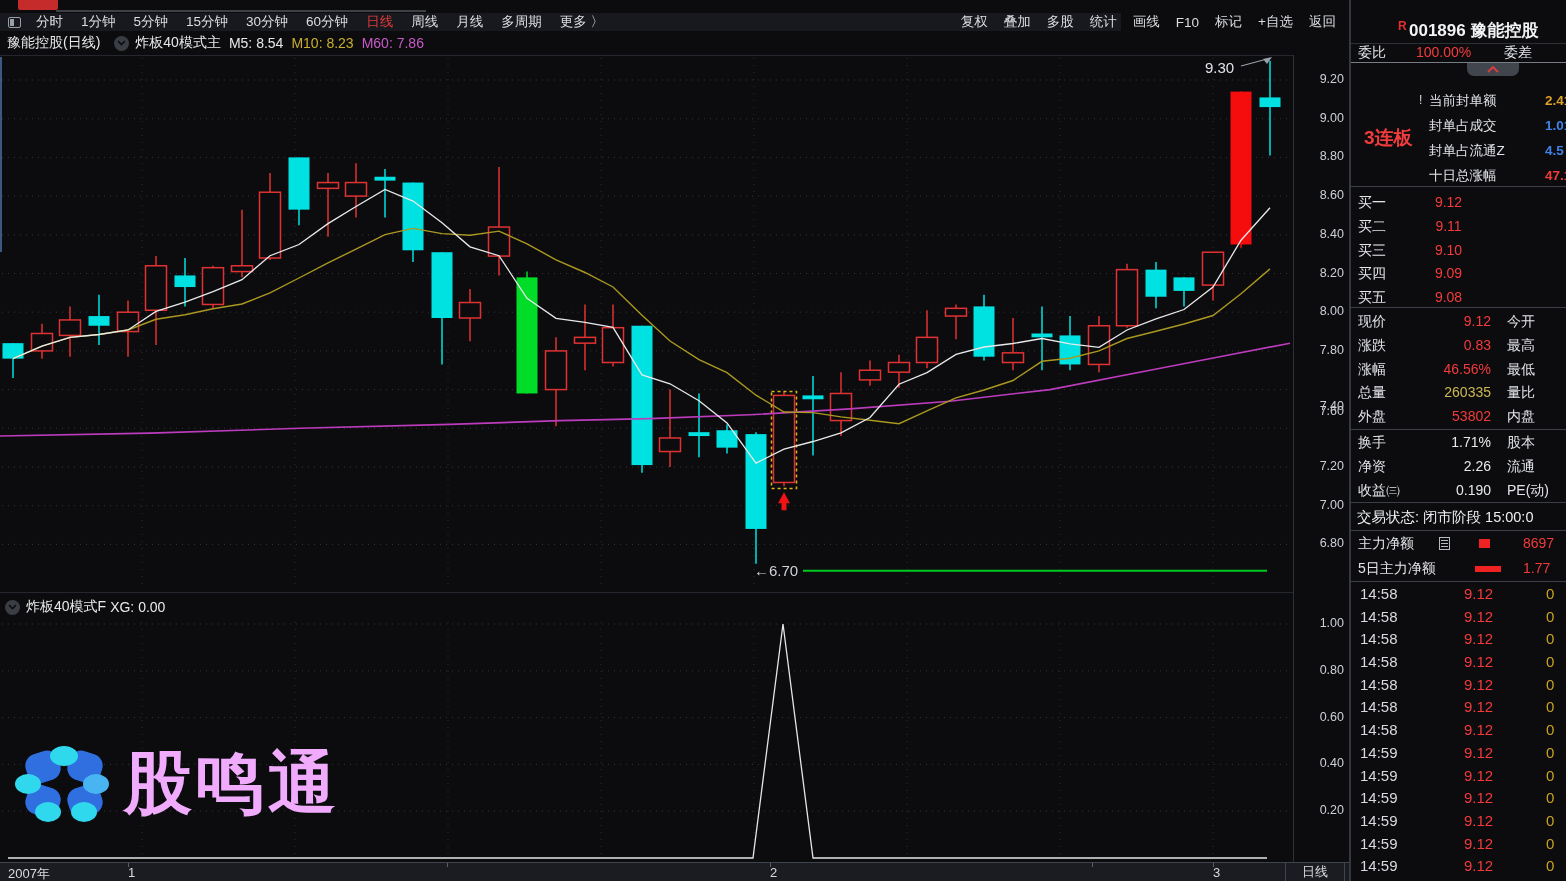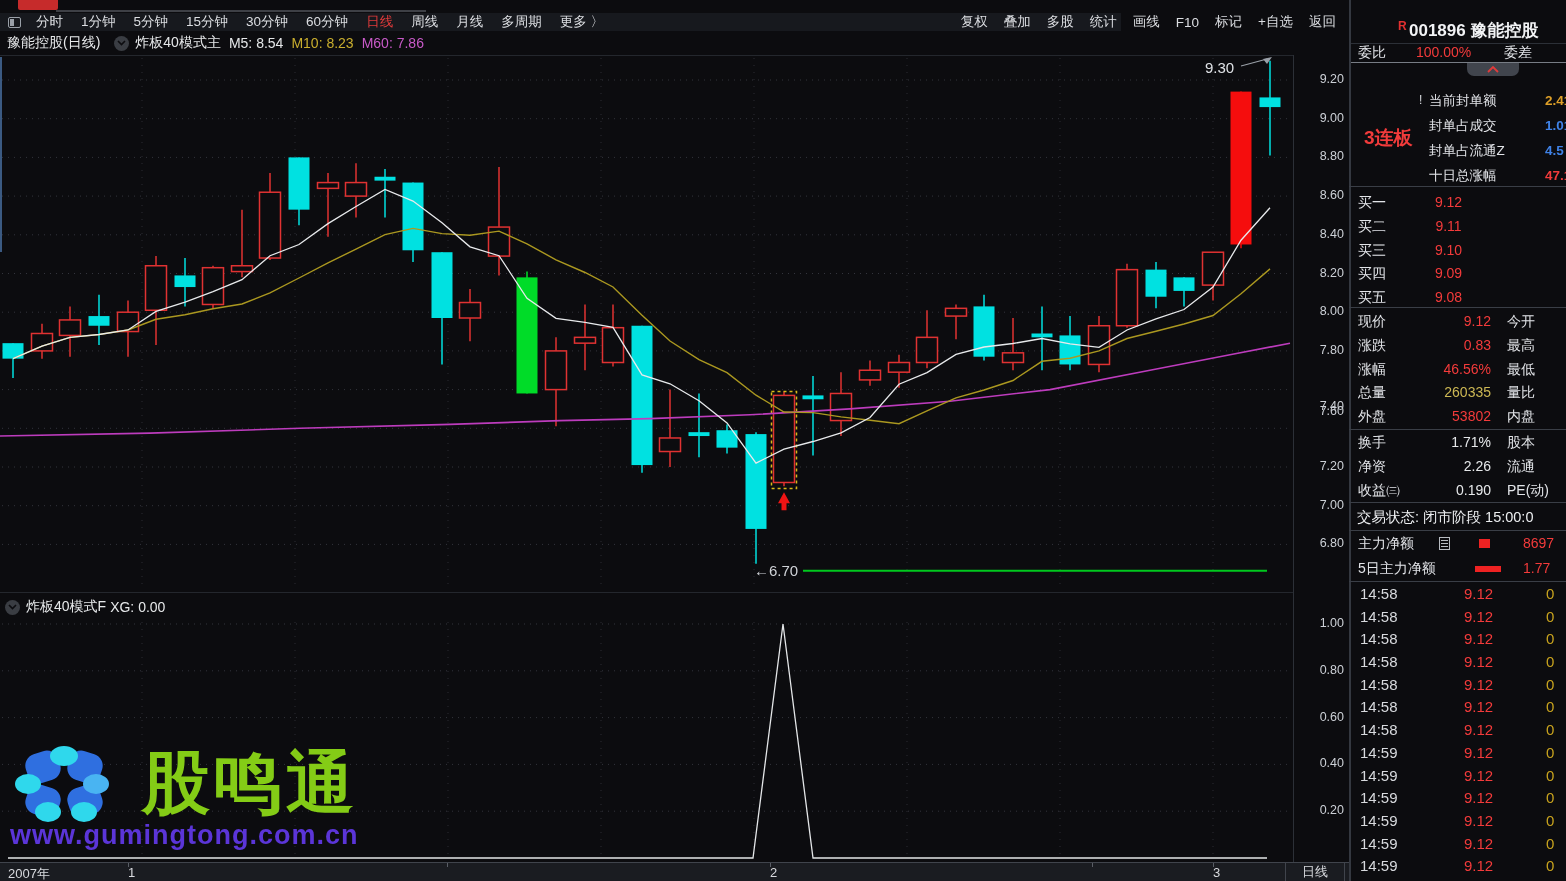--- a/index.html
+++ b/index.html
@@ -83,21 +83,21 @@
   #trades { position:absolute; left:0; top:583px; width:217px; height:298px; overflow:hidden; }
   .trow { position:relative; height:22.7px; line-height:22.7px; font-size:15px; white-space:nowrap; }
   .trow .tt { position:absolute; left:9px; color:#d8dade; }
   .trow .tp { position:absolute; left:100px; width:55px; text-align:center; color:#f43b3b; }
   .trow .tv { position:absolute; left:195px; width:20px; color:#c8a31e; }
 
   .c-red { color:#f43b3b; } .c-yel { color:#cdb854; } .c-wht { color:#e6e8ea; }
 
   
   #watermark { left:8px; top:738px; width:560px; height:120px; pointer-events:none; }
-  #wm-brand { position:absolute; left:134px; top:0; font-family:Liberation Sans, sans-serif; font-weight:bold; font-size:68px; color:#84cc16; letter-spacing:4px; white-space:nowrap; }
+  #wm-brand { position:absolute; left:116px; top:0; font-family:Liberation Sans, sans-serif; font-weight:bold; font-size:68px; color:#f0abfc; letter-spacing:4px; white-space:nowrap; }
   #wm-url { position:absolute; left:2px; top:82px; font-size:27px; font-weight:bold; color:#5b35d8; letter-spacing:1px; white-space:nowrap; }
 </style>
 </head>
 <body>
 
 <div id="stage">
 
   <div class="abs" id="topstrip"></div>
   <div class="abs" id="toptab"></div>
   <div class="abs" id="topline"></div>
@@ -342,21 +342,20 @@
         <rect x="18" y="44" width="34" height="30" rx="12" fill="#2f6fe0" transform="rotate(18 35 59)"></rect>
         <rect x="60" y="44" width="34" height="30" rx="12" fill="#2f6fe0" transform="rotate(-18 77 59)"></rect>
         <ellipse cx="56" cy="14" rx="14" ry="10" fill="#2fd8ec"></ellipse>
         <ellipse cx="20" cy="42" rx="13" ry="10" fill="#2fd8ec"></ellipse>
         <ellipse cx="88" cy="42" rx="13" ry="10" fill="#49b4f2"></ellipse>
         <ellipse cx="40" cy="70" rx="13" ry="10" fill="#2fd8ec"></ellipse>
         <ellipse cx="76" cy="70" rx="13" ry="10" fill="#2fd8ec"></ellipse>
       </g>
     </svg>
     <div id="wm-brand">股鸣通</div>
-    <div id="wm-url">www.gumingtong.com.cn</div>
   </div>
 
   <div class="abs" id="rpanel">
     <div id="rp-title">
       <span class="r">R</span>
       <span class="t">001896 豫能控股</span>
     </div>
     <div id="rp-weibi">
       <span class="l1">委比</span>
       <span class="v">100.00%</span>

